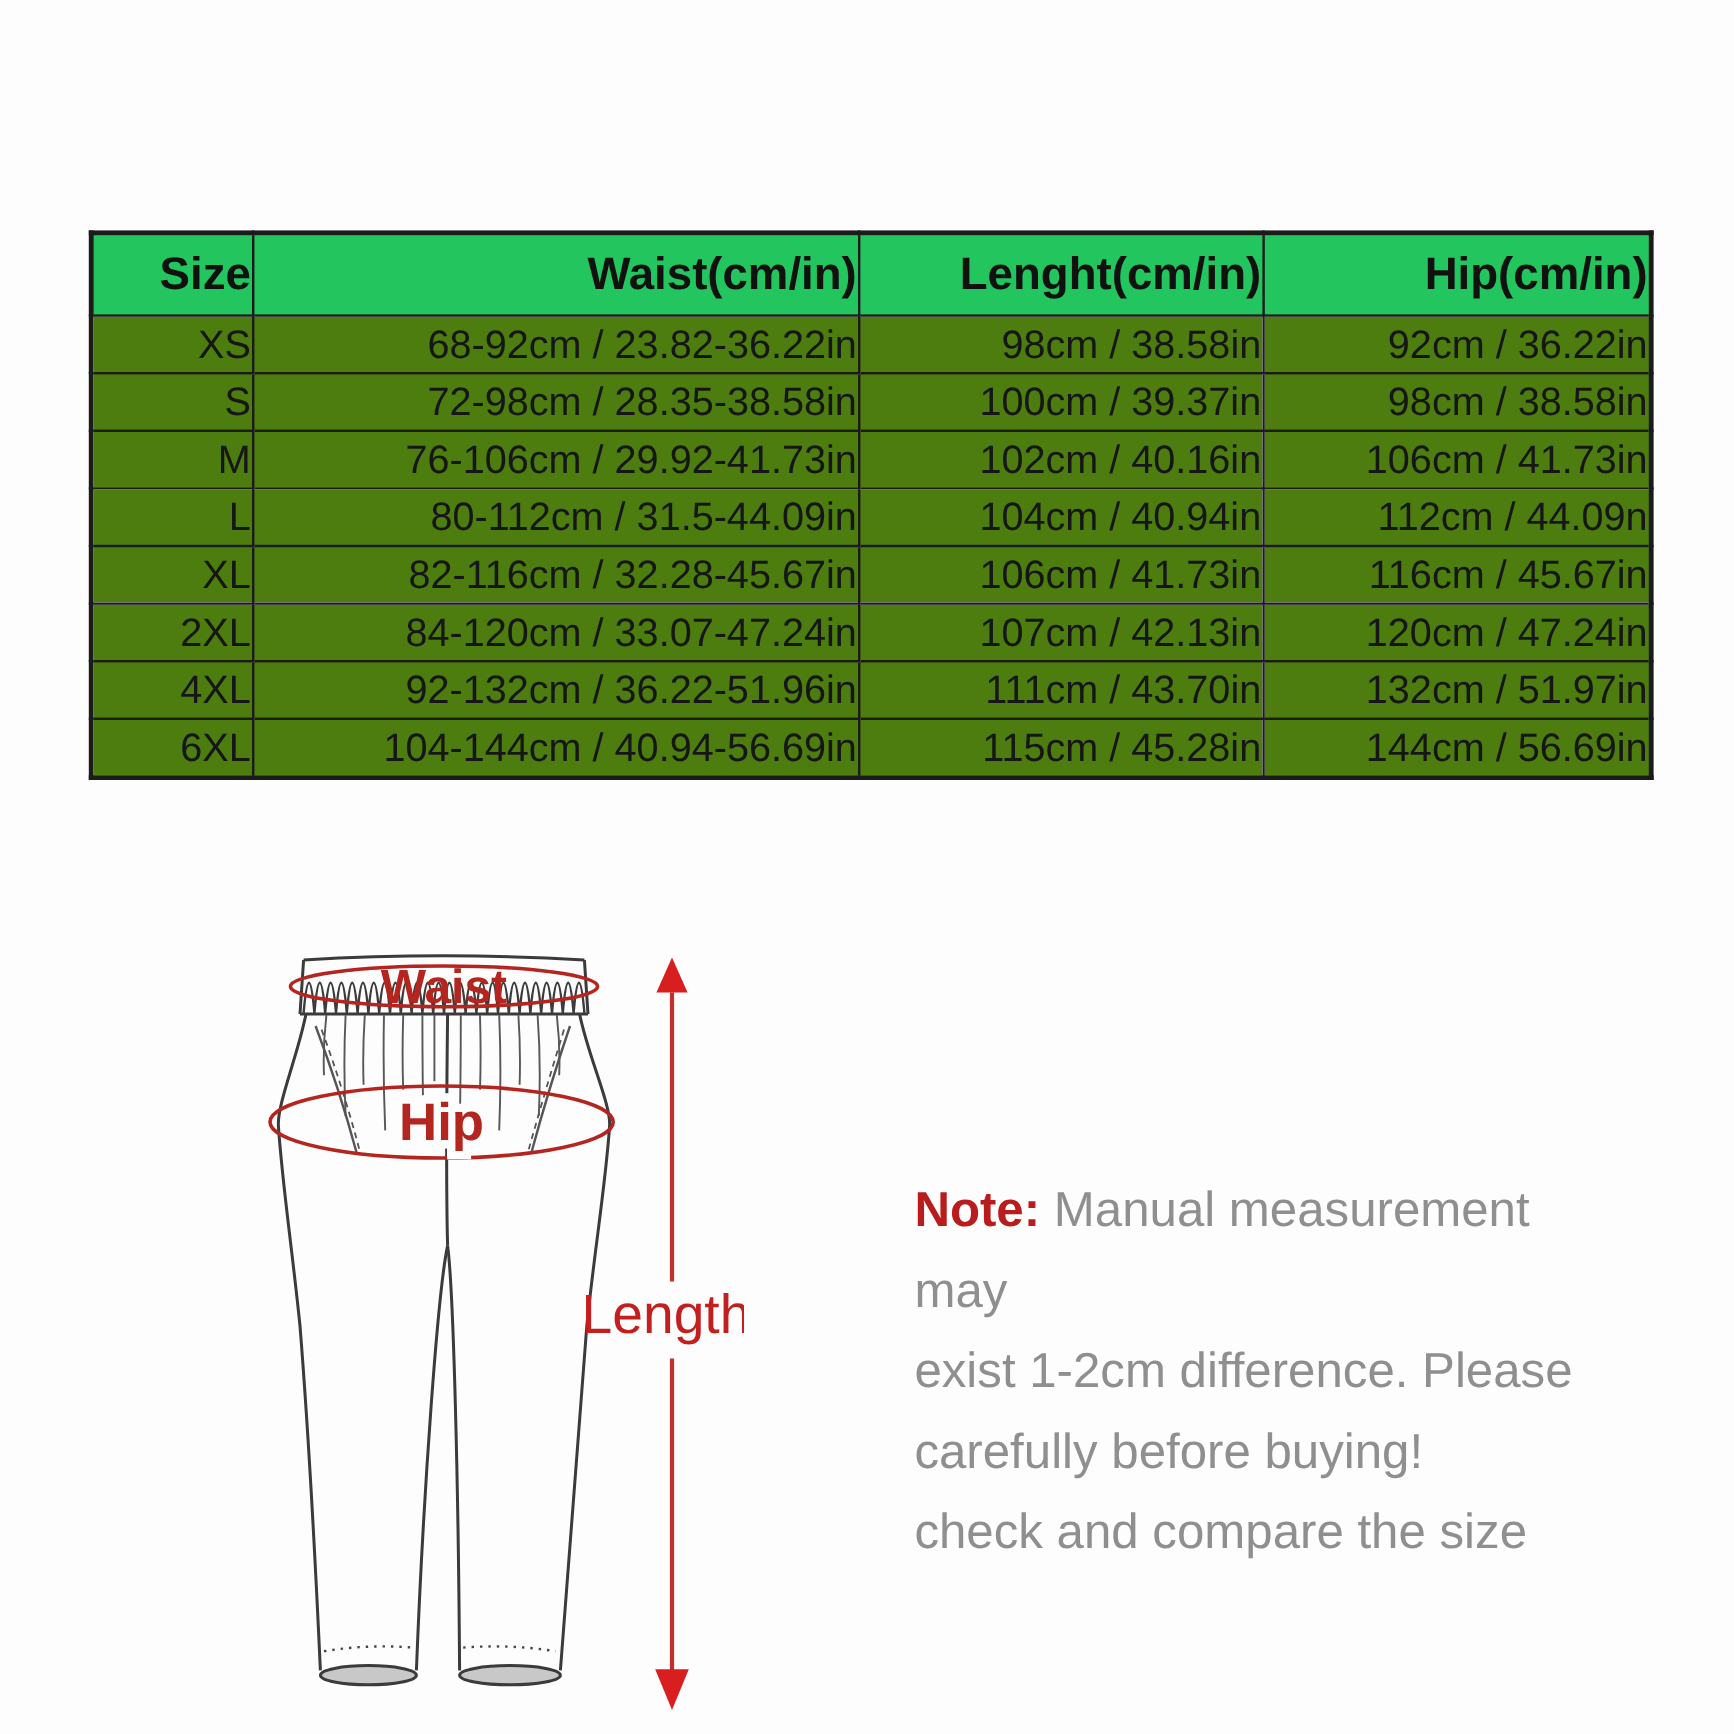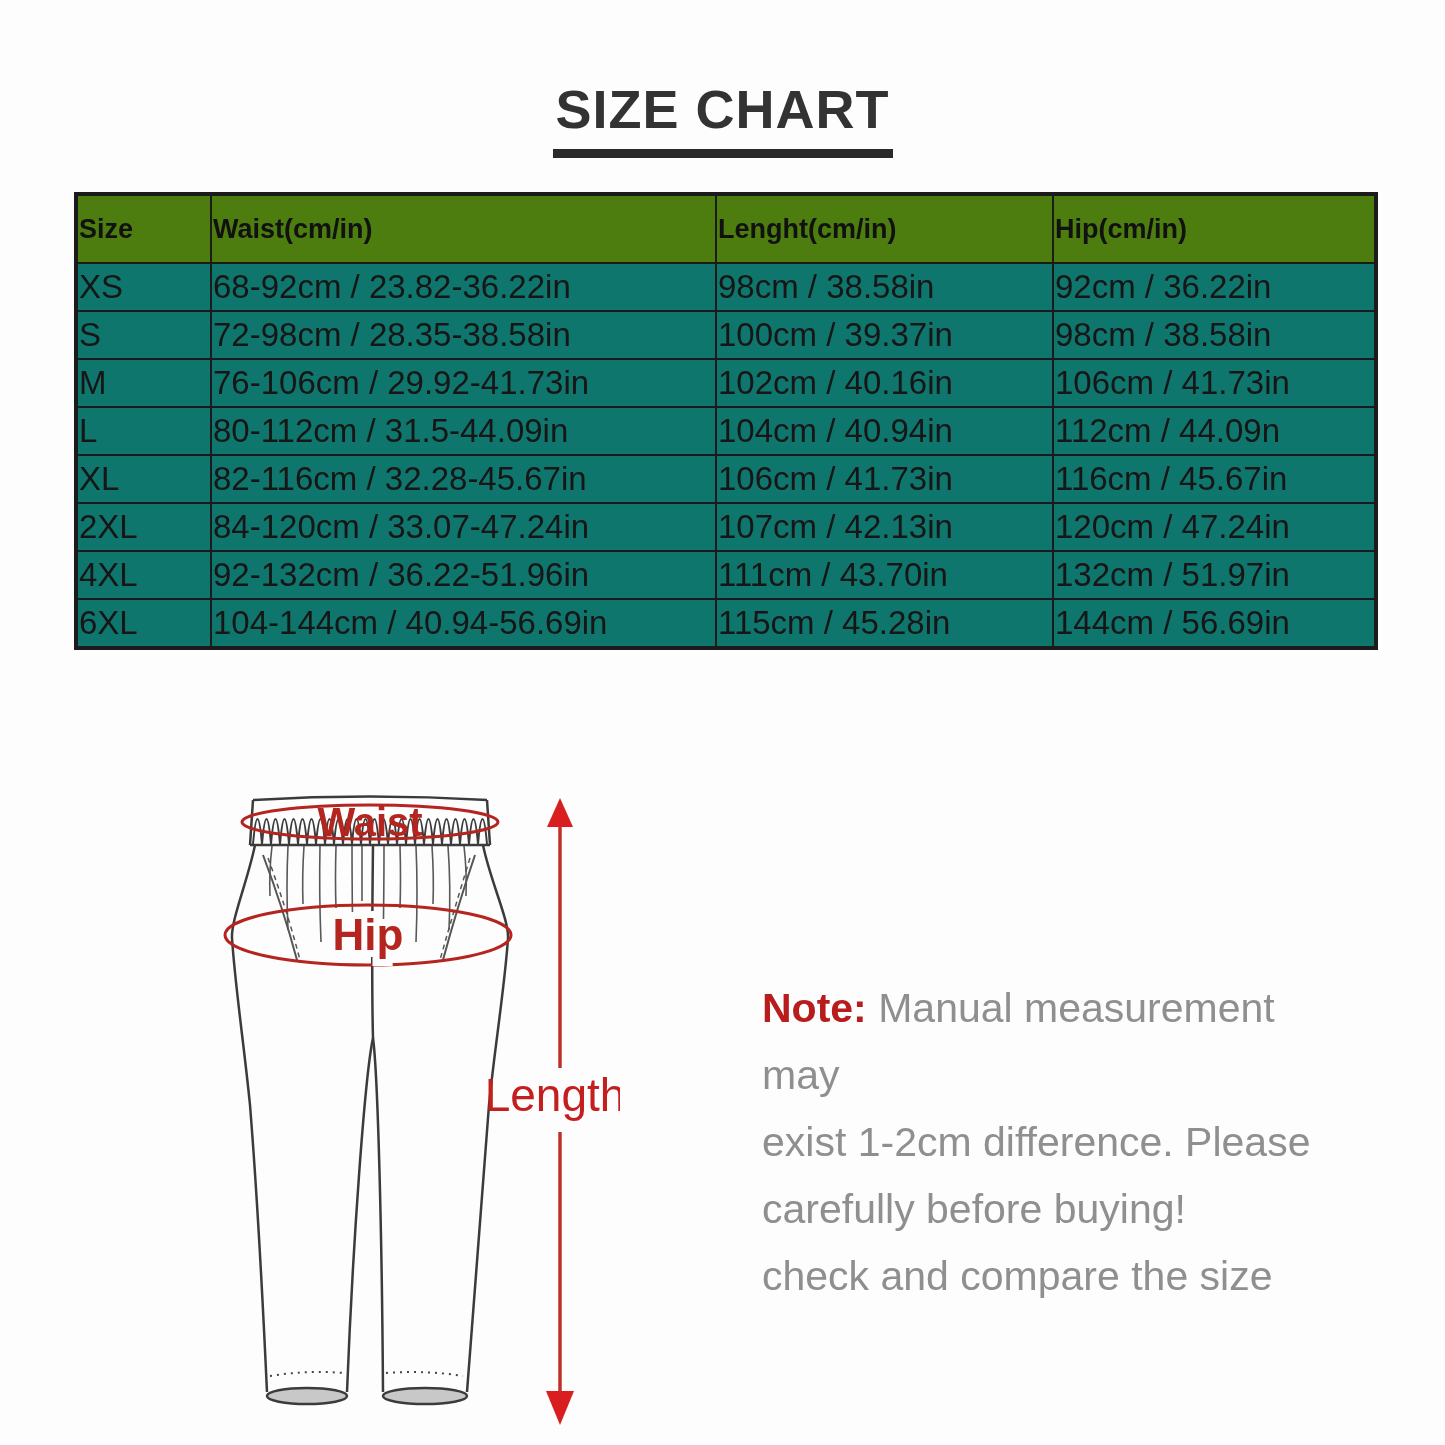--- a/index.html
+++ b/index.html
@@ -14,44 +14,41 @@
     display:inline-block;font-size:54px;font-weight:bold;letter-spacing:1px;
     color:#333333;padding:0 3px 9px 3px;border-bottom:9px solid #2a2a2a;
   }
   
   .size-table{
     position:absolute;left:74px;top:192px;width:1300px;
     border-collapse:collapse;table-layout:fixed;
     border:4px solid #1b1b1b;
   }
   .size-table th{
-    height:64px;background:#4d7c0f;font-size:27px;font-weight:bold;
-    color:#111111;border:2px solid #1b1b1b;text-align:left;
+    height:64px;background:#22c55e;font-size:38px;font-weight:bold;
+    color:#111111;border:2px solid #1b1b1b;text-align:right;
   }
   .size-table td{
     height:44px;font-size:33px;color:#161616;border:2px solid #1b1b1b;
-    text-align:left;background:#0f766e;white-space:nowrap;overflow:hidden;
+    text-align:right;background:#4d7c0f;white-space:nowrap;overflow:hidden;
   }
   
   .note{
     position:absolute;left:762px;top:975px;width:600px;
     font-size:41px;line-height:67px;color:#8f8f8f;
   }
   .note .note-label{color:#b91c1c;font-weight:bold;}
   
   .diagram{position:absolute;left:210px;top:780px;width:410px;height:665px;}
 </style>
 </head>
 <body>
 
 <div class="page">
 
-  <div class="title-wrap">
-    <div class="title">SIZE CHART</div>
-  </div>
 
   <table class="size-table">
     <colgroup>
       <col style="width:135px">
         <col style="width:505px">
         <col style="width:337px">
         <col style="width:323px">
     </colgroup>
     <thead>
       <tr>

